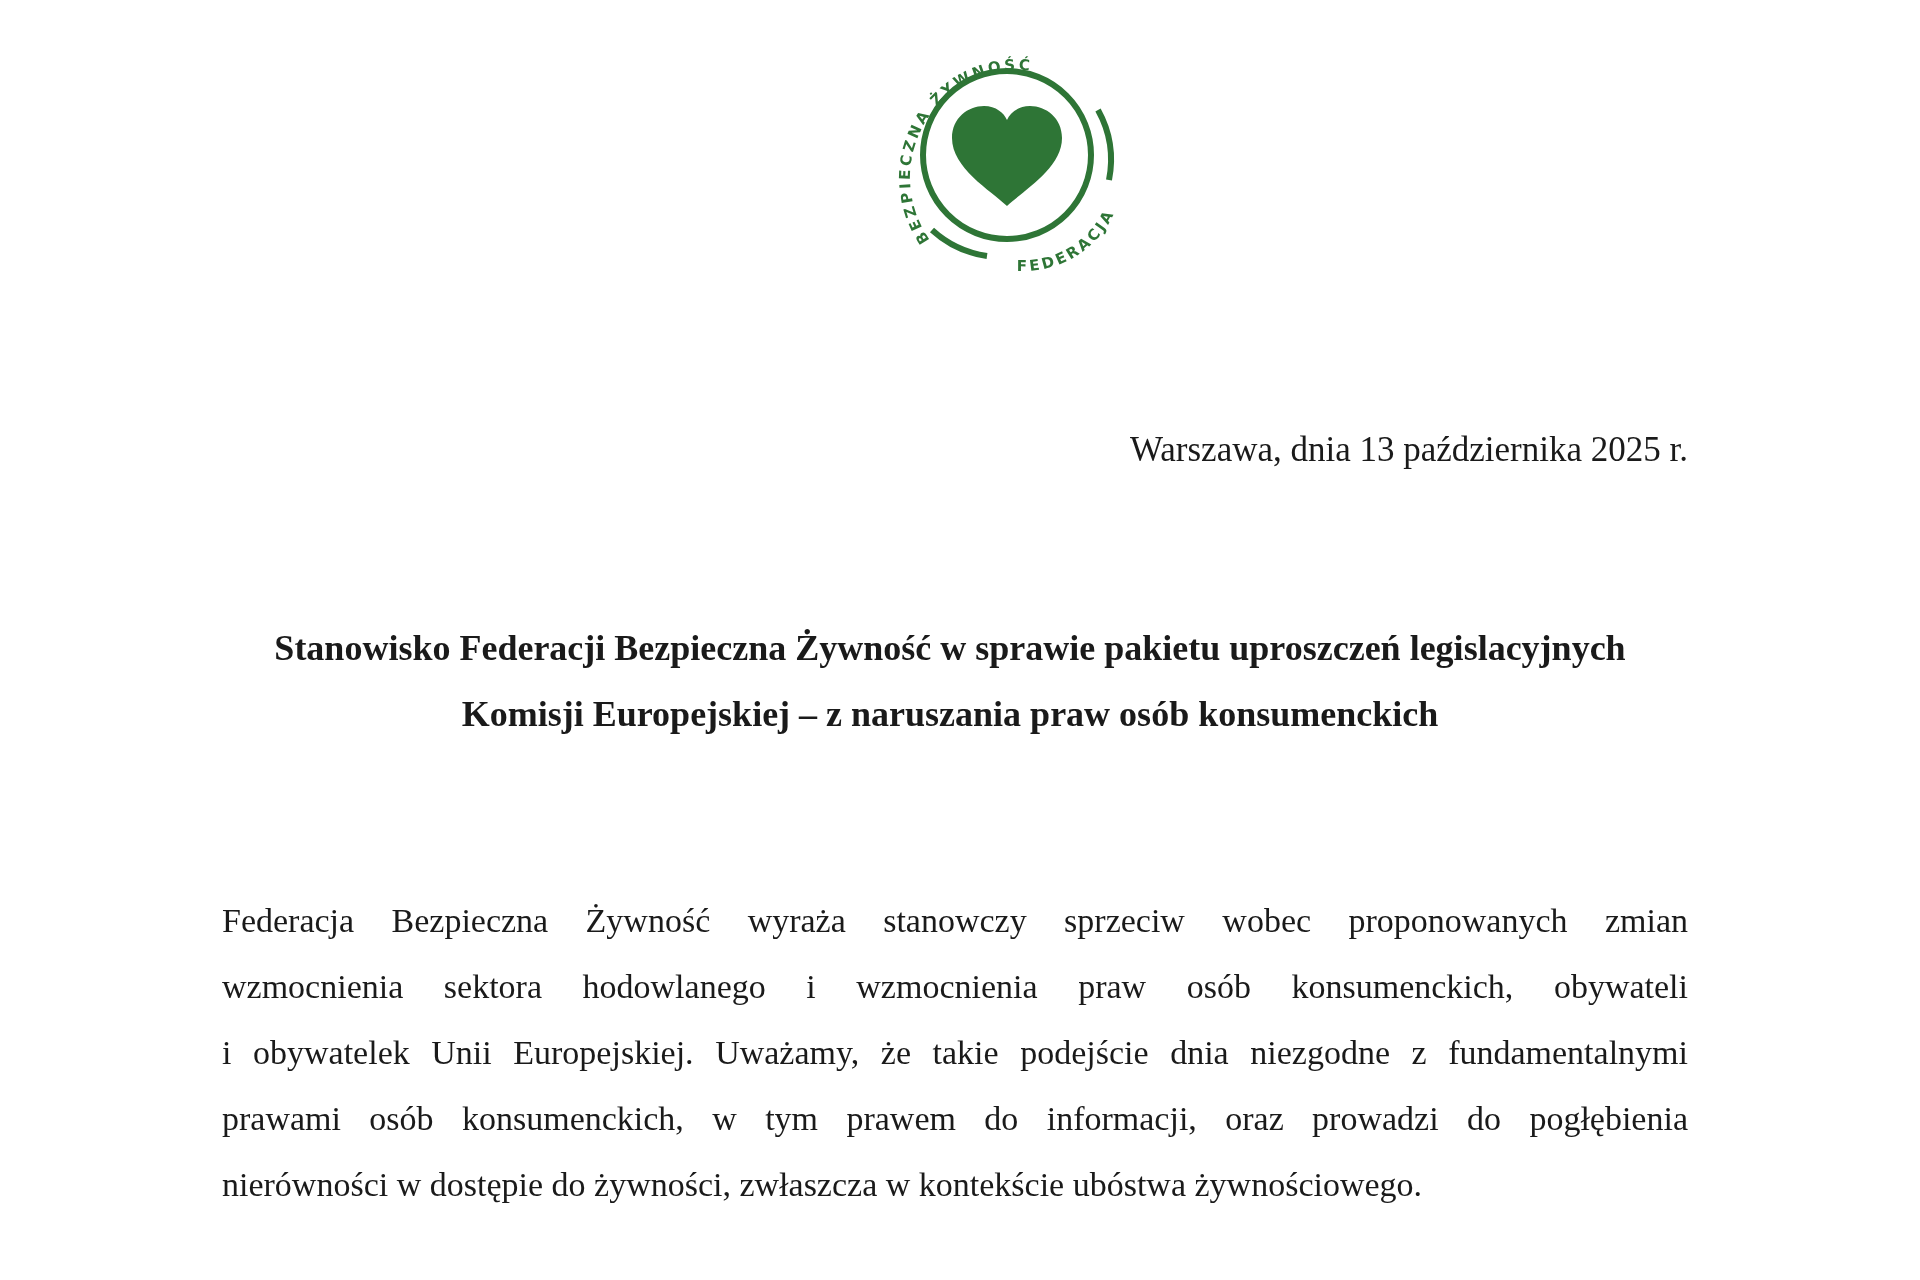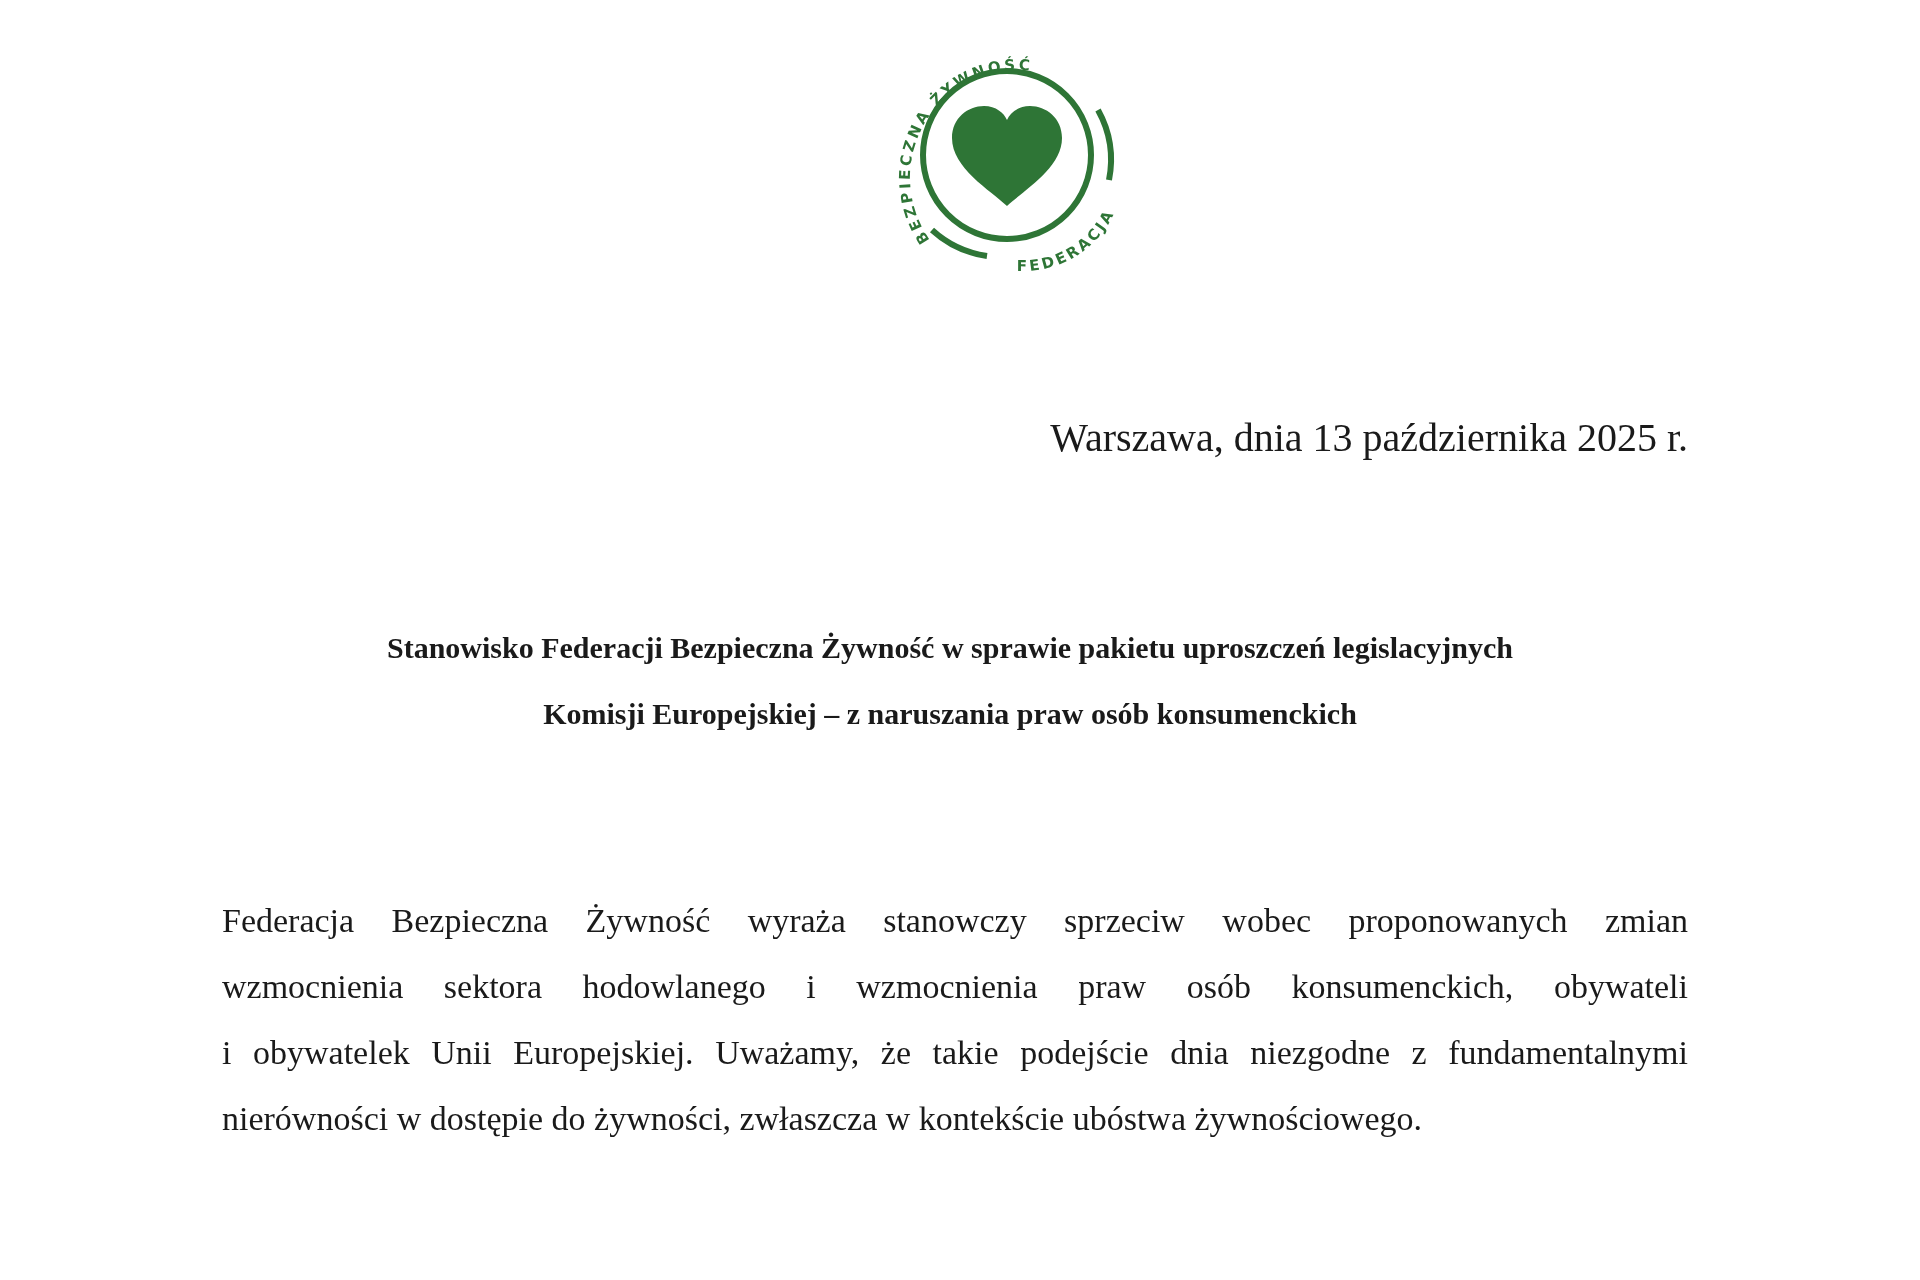--- a/index.html
+++ b/index.html
@@ -25,33 +25,33 @@
     .logo svg { width: 260px; height: 260px; display: block; }
     .logo-text {
       font-family: "DejaVu Sans", "Liberation Sans", sans-serif;
       font-weight: bold;
       font-size: 15px;
       letter-spacing: 3px;
     }
     .date-line {
       position: absolute;
       right: 232px;
-      top: 408px;
-      font-size: 40px;
+      top: 420px;
+      font-size: 35px;
       line-height: 60px;
       white-space: nowrap;
     }
     .title {
       position: absolute;
       left: 200px;
       width: 1500px;
       top: 615px;
       text-align: center;
       font-weight: bold;
-      font-size: 30px;
+      font-size: 36px;
       line-height: 66px;
     }
     .title div { white-space: nowrap; }
     .body-text {
       position: absolute;
       left: 222px;
       width: 1466px;
       top: 888px;
       font-size: 34px;
       line-height: 66px;
@@ -99,14 +99,15 @@
 
 <div class="title">
   <div>Stanowisko Federacji Bezpieczna Żywność w sprawie pakietu uproszczeń legislacyjnych</div>
   <div>Komisji Europejskiej – z naruszania praw osób konsumenckich</div>
 </div>
 
 <div class="body-text">
   <span class="line">Federacja Bezpieczna Żywność wyraża stanowczy sprzeciw wobec proponowanych zmian</span>
   <span class="line">wzmocnienia sektora hodowlanego i wzmocnienia praw osób konsumenckich, obywateli</span>
   <span class="line">i obywatelek Unii Europejskiej. Uważamy, że takie podejście dnia niezgodne z fundamentalnymi</span>
+  <span class="line">prawami osób konsumenckich, w tym prawem do informacji, oraz prowadzi do pogłębienia</span>
   <span class="line last">nierówności w dostępie do żywności, zwłaszcza w kontekście ubóstwa żywnościowego.</span>
 </div>
 
 </body></html>

